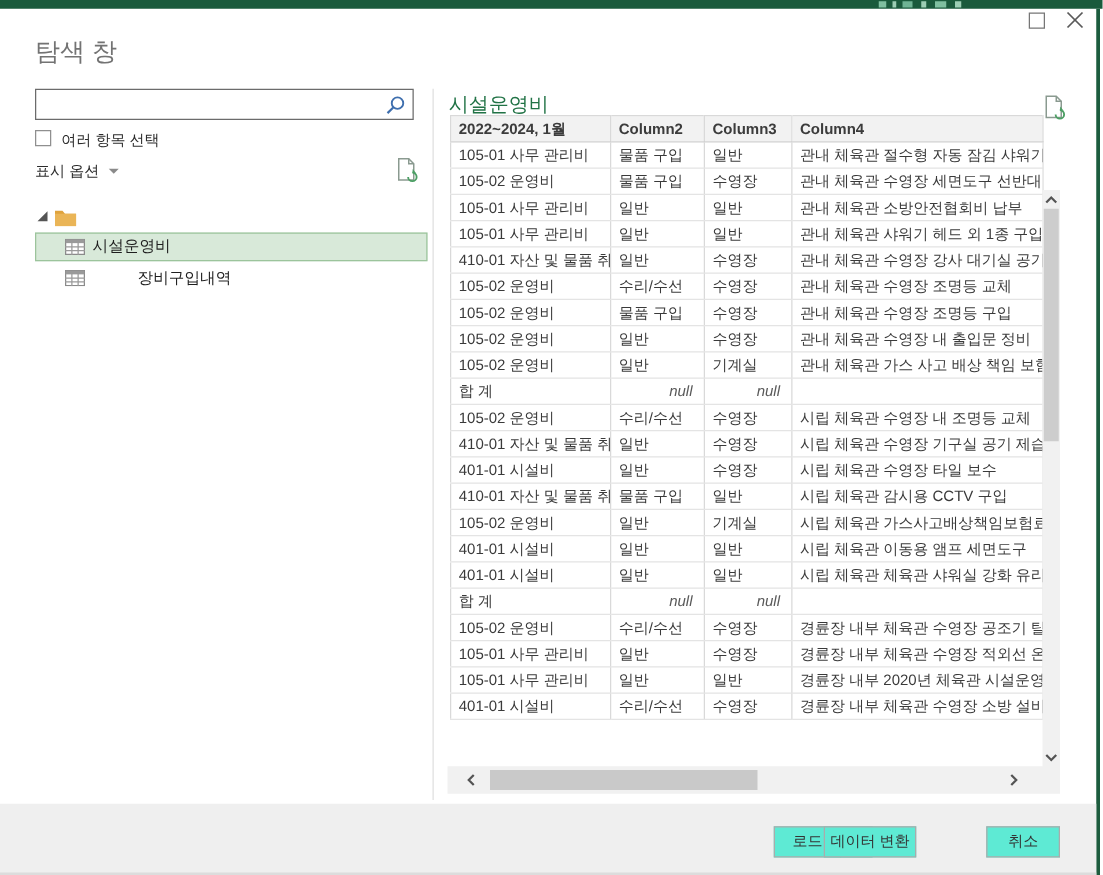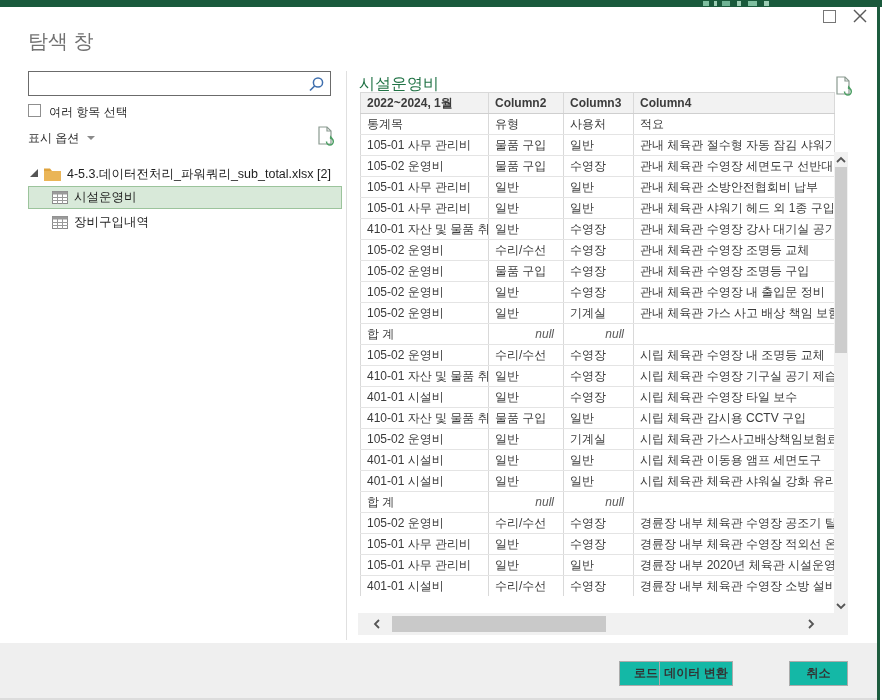--- a/index.html
+++ b/index.html
@@ -49,21 +49,21 @@
   .vscroll { position:absolute; left:834px; top:152px; width:14px; height:462px; background:#f1f1f1; }
   .vscroll .arrow-up { position:absolute; left:0; top:2px; }
   .vscroll .thumb { position:absolute; left:1px; top:15px; width:12px; height:186px; background:#cdcdcd; }
   .vscroll .arrow-down { position:absolute; left:0; bottom:2px; }
   .hscroll { position:absolute; left:358px; top:613px; width:490px; height:22px; background:#f1f1f1; }
   .hscroll .arrow-left { position:absolute; left:13px; top:4px; }
   .hscroll .thumb { position:absolute; left:34px; top:3px; width:214px; height:16px; background:#c9c9c9; }
   .hscroll .arrow-right { position:absolute; right:31px; top:4px; }
   
   .footer { position:absolute; left:0; top:643px; width:877px; height:57px; background:#efefef; border-bottom:2px solid #dcdcdc; }
-  .btn { position:absolute; top:18px; height:25px; background:#14b8a6; border:1px solid #ababab; font-size:12px; color:#333; display:flex; align-items:center; justify-content:center; font-family:inherit;font-weight:bold; }
+  .btn { position:absolute; top:18px; height:25px; background:#5eead4; border:1px solid #ababab; font-size:12px; color:#333; display:flex; align-items:center; justify-content:center; font-family:inherit; }
   .btn-load { left:619px; width:54px; }
   .btn-load-dd { left:672px; width:26px; }
   .btn-transform { left:659px; width:74px; }
   .btn-cancel { left:789px; width:59px; }
 </style>
 </head>
 <body>
 
 <div class="titlebar-strip">
   <span class="mark" style="left:703px;width:6px;background:#7fbfa0;"></span>
@@ -105,36 +105,35 @@
     <path d="M13.2 9.2 l-0.3 3 l3 0.3 z" fill="#4c9f64"></path>
   </svg>
 </div>
 
 <div class="tree-root-row">
   <span class="expander"></span>
   <svg width="17" height="14" viewBox="0 0 17 14">
     <path d="M0 1.5 h6 l2 2.5 h9 v10 h-17 z" fill="#dfa33d"></path>
     <path d="M0 4 h17 v10 h-17 z" fill="#eab557"></path>
   </svg>
-  <span class="label">4-5.3.데이터전처리_파워쿼리_sub_total.xlsx [2]</span>
 </div>
 
 <div class="tree-item selected" style="top:186px;">
   <svg class="ticon" width="16" height="13" viewBox="0 0 16 13">
     <rect x="0.5" y="0.5" width="15" height="12" fill="#fff" stroke="#8a8a8a"></rect>
     <rect x="0.5" y="0.5" width="15" height="3" fill="#9a9a9a"></rect>
     <line x1="5.5" y1="3" x2="5.5" y2="13" stroke="#9a9a9a"></line>
     <line x1="10.5" y1="3" x2="10.5" y2="13" stroke="#9a9a9a"></line>
     <line x1="0" y1="6.5" x2="16" y2="6.5" stroke="#9a9a9a"></line>
     <line x1="0" y1="9.5" x2="16" y2="9.5" stroke="#9a9a9a"></line>
   </svg>
   <span class="label">시설운영비</span>
 </div>
 
-<div class="tree-item" style="top:211px;">
+<div class="tree-item" style="top:211px;gap:36px;">
   <svg class="ticon" width="16" height="13" viewBox="0 0 16 13">
     <rect x="0.5" y="0.5" width="15" height="12" fill="#fff" stroke="#8a8a8a"></rect>
     <rect x="0.5" y="0.5" width="15" height="3" fill="#9a9a9a"></rect>
     <line x1="5.5" y1="3" x2="5.5" y2="13" stroke="#9a9a9a"></line>
     <line x1="10.5" y1="3" x2="10.5" y2="13" stroke="#9a9a9a"></line>
     <line x1="0" y1="6.5" x2="16" y2="6.5" stroke="#9a9a9a"></line>
     <line x1="0" y1="9.5" x2="16" y2="9.5" stroke="#9a9a9a"></line>
   </svg>
   <span class="label">장비구입내역</span>
 </div>
@@ -160,26 +159,20 @@
     <thead>
       <tr>
         <th>2022~2024, 1월</th>
         <th>Column2</th>
         <th>Column3</th>
         <th>Column4</th>
       </tr>
     </thead>
     <tbody>
         <tr>
-          <td>통계목</td>
-          <td>유형</td>
-          <td>사용처</td>
-          <td>적요</td>
-        </tr>
-        <tr>
           <td>105-01 사무 관리비</td>
           <td>물품 구입</td>
           <td>일반</td>
           <td>관내 체육관 절수형 자동 잠김 샤워기</td>
         </tr>
         <tr>
           <td>105-02 운영비</td>
           <td>물품 구입</td>
           <td>수영장</td>
           <td>관내 체육관 수영장 세면도구 선반대</td>

